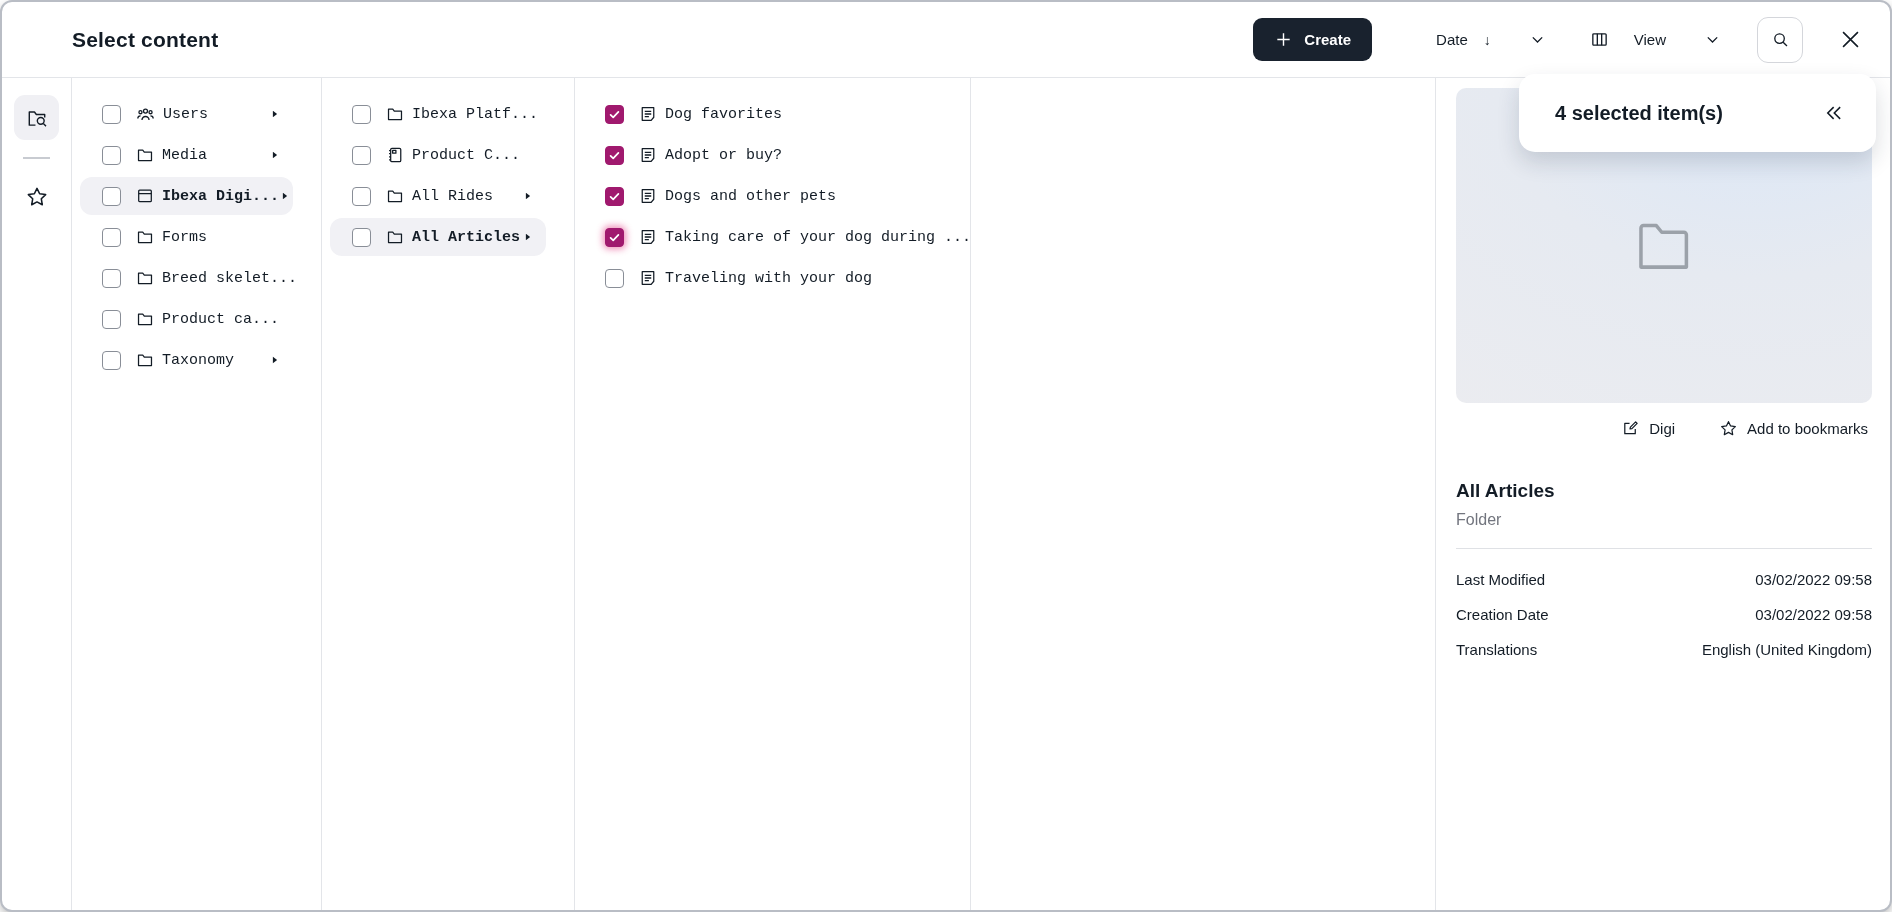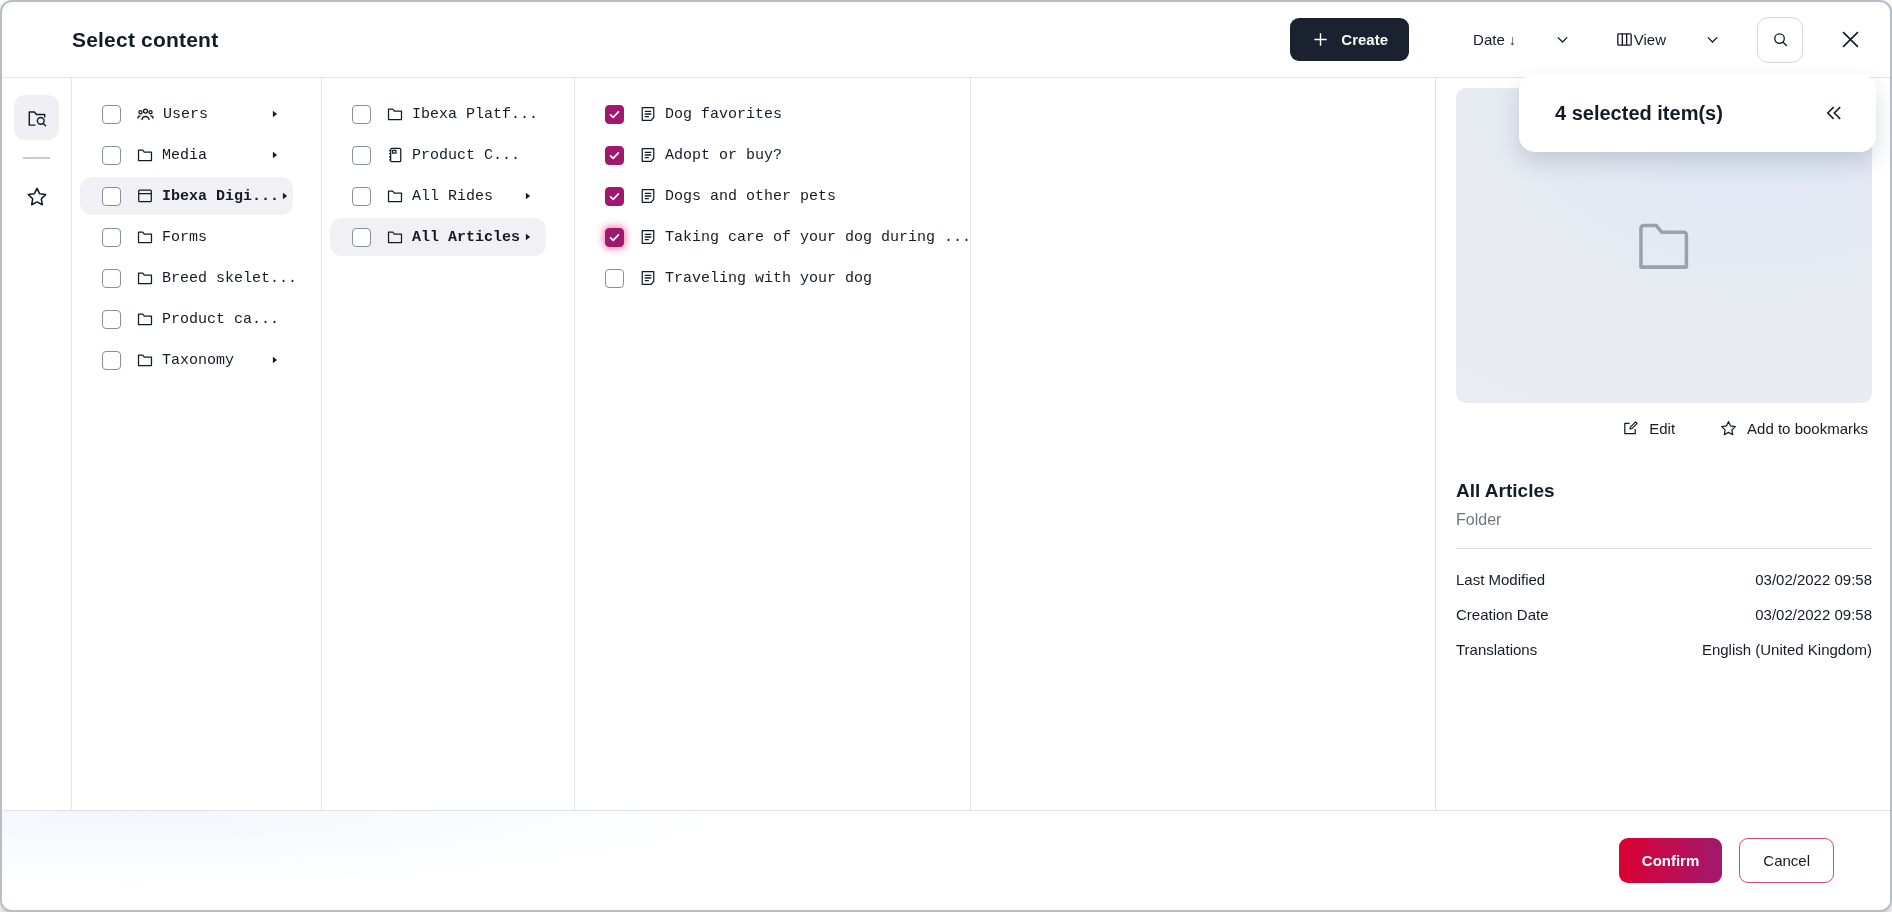--- a/index.html
+++ b/index.html
@@ -7,24 +7,24 @@
   .modal { position:absolute; inset:0; background:#fff; border:2px solid #b9bdc5; border-radius:12px;
            overflow:hidden; display:flex; flex-direction:column; box-shadow:0 4px 10px rgba(0,0,0,.25); }
 
   
   header { height:76px; flex:0 0 76px; display:flex; align-items:center; padding:0 26px 0 70px; border-bottom:1px solid #e3e5e9; }
   .modal-title { font-size:21px; font-weight:bold; letter-spacing:.2px; }
   .header-controls { margin-left:auto; display:flex; align-items:center; }
   .create-btn { display:flex; align-items:center; gap:11px; height:43px; padding:0 21px; border:none;
                 background:#19222e; color:#fff; font-size:15px; font-weight:bold; border-radius:9px;
                 font-family:inherit; cursor:pointer; }
-  .sort-ctl { display:flex; align-items:center; margin-left:64px; font-size:15px; gap:4px; cursor:pointer; }
+  .sort-ctl { display:flex; align-items:center; margin-left:64px; font-size:15px; gap:16px; cursor:pointer; }
   .sort-arrow { font-size:14px; }
   .chev { margin-left:38px; display:flex; cursor:pointer; }
-  .view-ctl { display:flex; align-items:center; gap:0; margin-left:44px; font-size:15px; cursor:pointer; }
+  .view-ctl { display:flex; align-items:center; gap:25px; margin-left:44px; font-size:15px; cursor:pointer; }
   .search-btn { width:46px; height:46px; margin-left:36px; border:1px solid #d4d6db; border-radius:11px;
                 background:#fff; display:flex; align-items:center; justify-content:center; cursor:pointer; }
   .close-btn { margin-left:34px; border:none; background:transparent; display:flex; cursor:pointer; }
 
   
   .body { flex:1 1 auto; display:flex; min-height:0; position:relative; }
   .rail { width:70px; flex:0 0 70px; border-right:1px solid #e3e5e9; display:flex; flex-direction:column;
           align-items:center; padding-top:17px; }
   .rail-btn { width:45px; height:45px; border-radius:11px; display:flex; align-items:center; justify-content:center; cursor:pointer; }
   .rail-btn.active { background:#f0f0f4; }
@@ -384,21 +384,21 @@
         </span>
       </div>
       <div class="actions">
         <button class="action">
           <span>
             <svg width="19" height="19" viewBox="0 0 20 20" fill="none" stroke="#131c26" stroke-width="1.3" stroke-linejoin="round">
                 <path d="M9 4.5H4v11h11v-5"></path>
                 <path d="M9.5 10.5l.4-2 5.5-5.5 1.6 1.6-5.5 5.5z"></path>
               </svg>
           </span>
-          <span>Edit</span>
+          <span>Digi</span>
         </button>
         <button class="action">
           <span>
             <svg width="19" height="19" viewBox="0 0 20 20" fill="none" stroke="#131c26" stroke-width="1.3" stroke-linejoin="round">
                 <path d="M10 2.8l2.2 4.5 5 .7-3.6 3.5.8 5L10 14.1l-4.4 2.4.8-5L2.8 8l5-.7z"></path>
               </svg>
           </span>
           <span>Add to bookmarks</span>
         </button>
       </div>
@@ -415,17 +415,13 @@
             <span>03/02/2022 09:58</span>
           </div>
           <div class="meta-row">
             <span>Translations</span>
             <span>English (United Kingdom)</span>
           </div>
         </div>
     </aside>
   </div>
 
-  <footer>
-    <button class="confirm">Confirm</button>
-    <button class="cancel">Cancel</button>
-  </footer>
 </div>
 
 </body></html>

